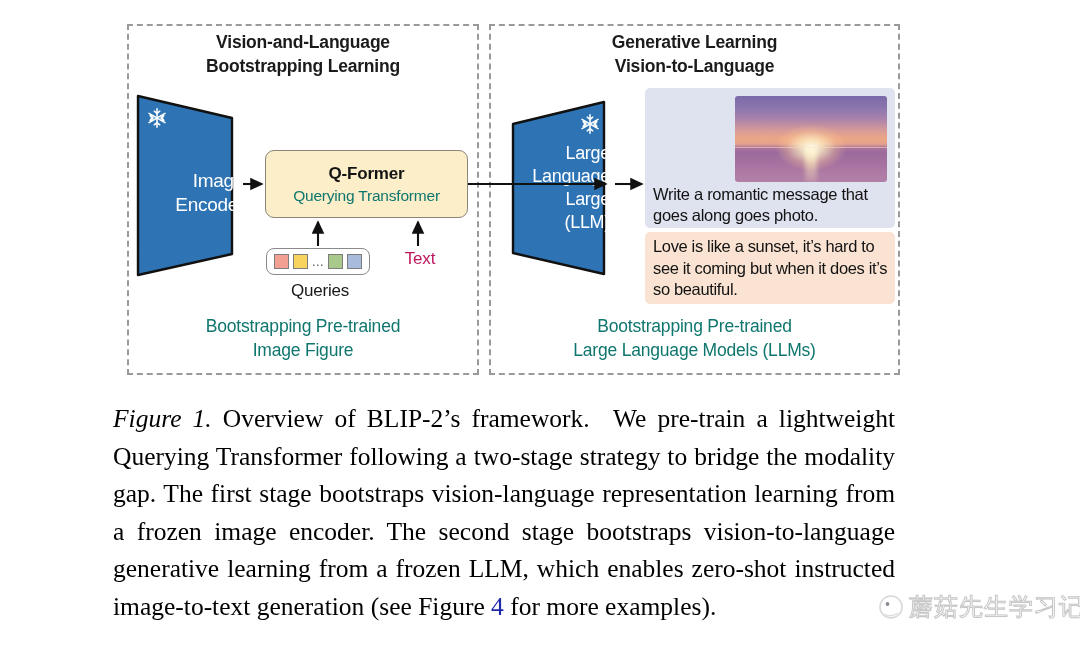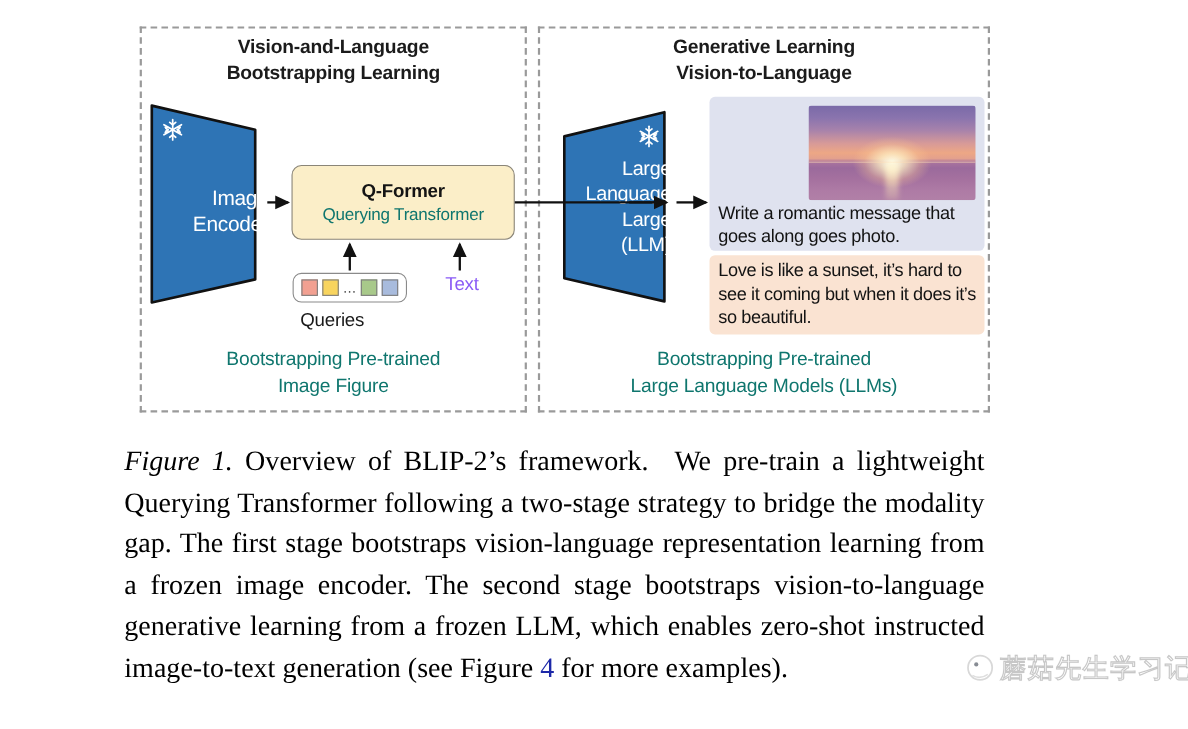--- a/index.html
+++ b/index.html
@@ -149,34 +149,34 @@
   #query-ellipsis {
     font-size: 12px;
     color: #555;
     line-height: 8px;
     letter-spacing: 0.5px;
     position: relative;
     top: 3px;
   }
   #queries-label {
     position: absolute;
-    left: 238px; top: 281px;
+    left: 256px; top: 281px;
     width: 104px;
     text-align: center;
     font-size: 17px;
     color: #181818;
     letter-spacing: -0.2px;
   }
   #text-label {
     position: absolute;
     left: 378px; top: 249px;
     width: 60px;
     text-align: center;
     font-size: 17px;
-    color: #8b5cf6;
+    color: #be185d;
     letter-spacing: -0.2px;
   }
 
   
   #demo-card {
     position: absolute;
     left: 633px; top: 88px;
     width: 250px; height: 140px;
     background: #dfe2ef;
     border-radius: 5px;

